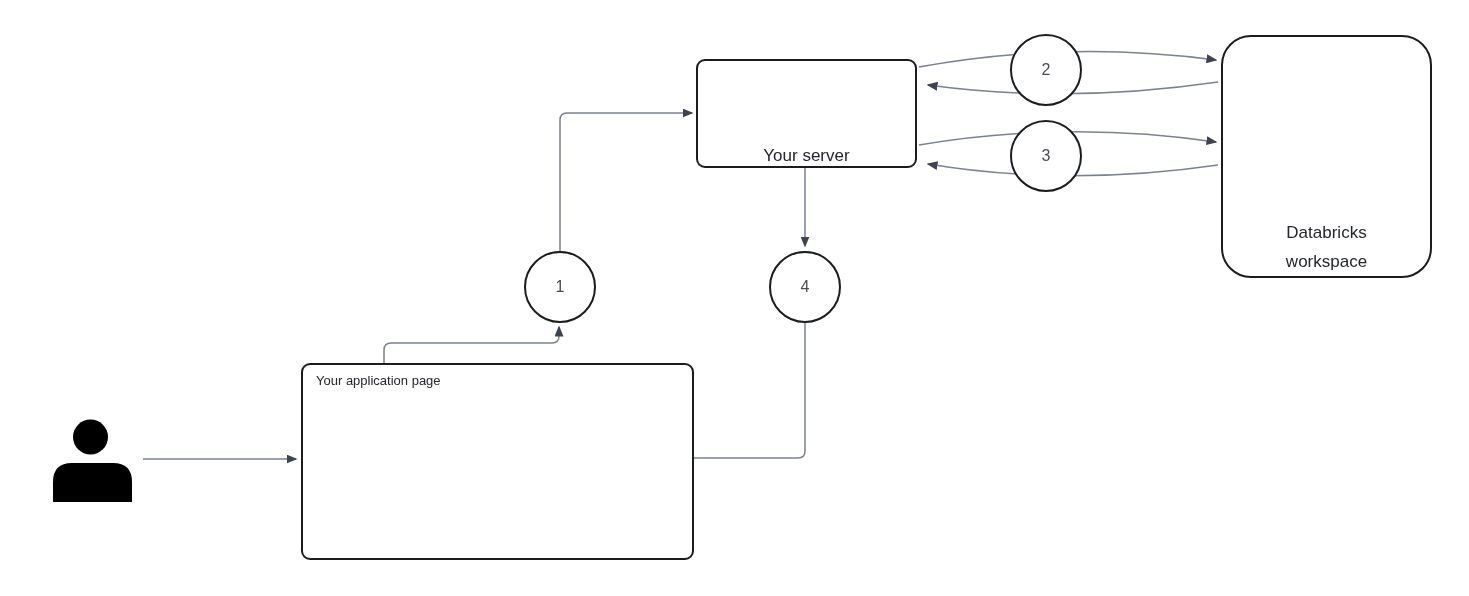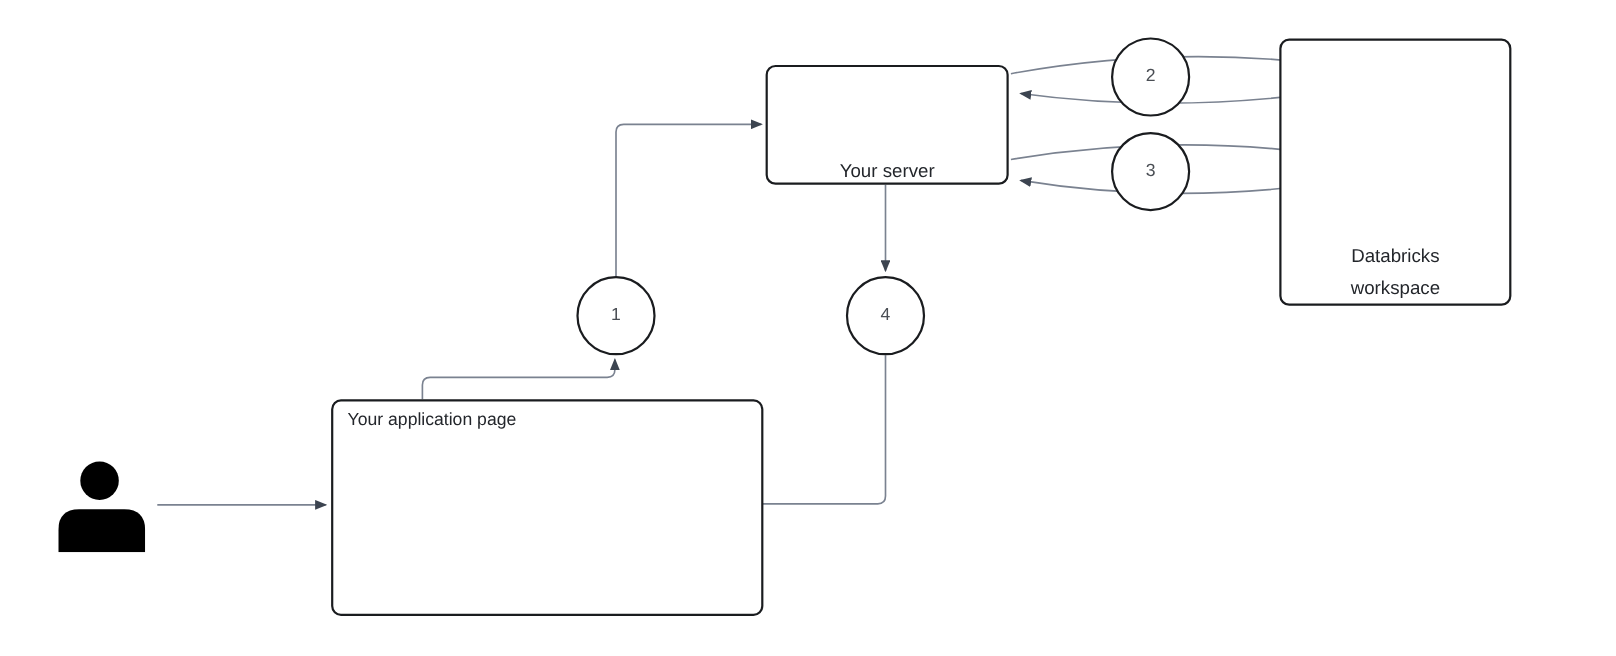--- a/index.html
+++ b/index.html
@@ -27,21 +27,21 @@
   .box{
     position:absolute;
     background:var(--background);
     border:2px solid var(--box-border);
     border-radius:9px;
     font-size:17px;
   }
   .box.centered{display:flex;align-items:flex-end;justify-content:center;text-align:center;}
   .app-page-label{
     position:absolute;left:13px;top:8px;
-    font-size:16px;white-space:nowrap;
+    font-size:13px;white-space:nowrap;
   }
   .databricks-label{max-width:130px;line-height:1.72;}
   .step-circle{
     position:absolute;
     width:72px;height:72px;
     background:var(--background);
     border:2.5px solid var(--box-border);
     border-radius:50%;
     display:flex;align-items:center;justify-content:center;
     font-size:16px;color:var(--step-number);
@@ -88,21 +88,21 @@
 
   <div class="box" style="left:301px;top:363px;width:393px;height:197px;">
     <div class="app-page-label">Your application page</div>
 
   </div>
 
   <div class="box centered" style="left:696px;top:59px;width:221px;height:109px;">
     <span>Your server</span>
   </div>
 
-  <div class="box centered" style="left:1163px;top:35px;width:211px;height:243px;">
+  <div class="box centered" style="left:1221px;top:35px;width:211px;height:243px;border-radius:30px;">
     <span class="databricks-label">Databricks workspace</span>
   </div>
 
   <div class="step-circle" style="left:524px;top:251px;">
     <span>1</span>
   </div>
   <div class="step-circle" style="left:1010px;top:34px;">
     <span>2</span>
   </div>
   <div class="step-circle" style="left:1010px;top:120px;">

